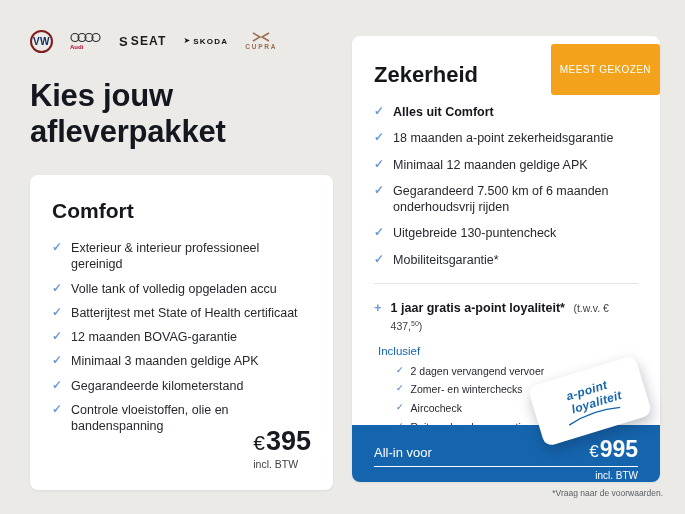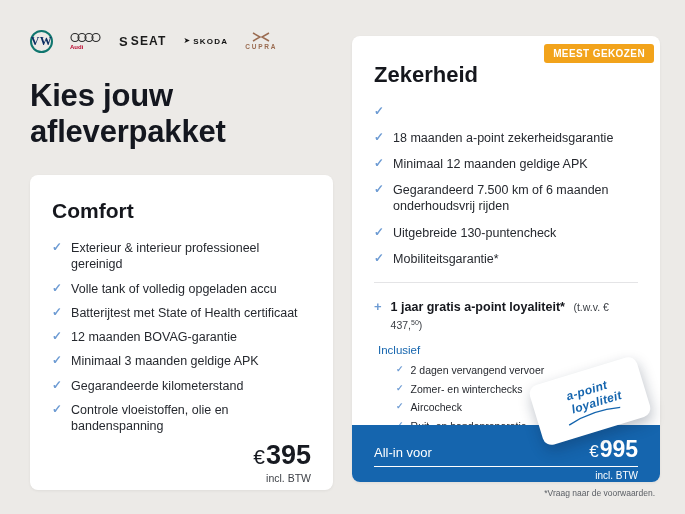--- a/index.html
+++ b/index.html
@@ -3,22 +3,22 @@
 <meta charset="utf-8">
 <style>
   * { margin:0; padding:0; box-sizing:border-box; }
   html,body { background:#e7e5e2; }
   body { font-family:"Liberation Sans", sans-serif; }
   .canvas { position:relative; width:685px; height:514px; background:#eceae7; overflow:hidden; }
 
   
   .brands { position:absolute; left:30px; top:27px; display:flex; align-items:center; gap:17px; height:28px; }
   .brand { display:flex; flex-direction:column; align-items:center; justify-content:center; }
-  .vw-ring { width:23px; height:23px; border:2px solid #0f766e; border-radius:50%; color:#0c2e62;
-             font-size:12px; font-weight:700; display:flex; align-items:center; justify-content:center; letter-spacing:.5px;font-family:Liberation Serif, serif; }
+  .vw-ring { width:23px; height:23px; border:2px solid #7f1d1d; border-radius:50%; color:#0c2e62;
+             font-size:10px; font-weight:700; display:flex; align-items:center; justify-content:center; letter-spacing:.5px; }
   .audi-word { color:#bb0a30; font-size:6px; font-weight:700; margin-top:1px; align-self:flex-start; }
   .seat { flex-direction:row; gap:3px; align-items:center; }
   .seat-s { font-size:13px; font-weight:800; color:#1c1c1c; line-height:1; }
   .seat-word { font-size:12px; font-weight:700; letter-spacing:1.2px; color:#1c1c1c; }
   .skoda { flex-direction:row; gap:3px; align-items:center; }
   .skoda-arrow { font-size:8px; color:#121212; line-height:1; }
   .skoda-word { font-size:8px; font-weight:700; letter-spacing:1.2px; color:#121212; }
   .cupra-word { font-size:6.5px; font-weight:700; letter-spacing:1.8px; color:#9a6b50; margin-top:1px; }
 
   
@@ -32,28 +32,28 @@
 
   .card-title { font-size:21px; font-weight:700; color:#15171d; margin-bottom:17px; }
   .card-zeker .card-title { font-size:22px; margin-bottom:16px; }
 
   .check-list { list-style:none; }
   .check-item { display:flex; gap:9px; margin-bottom:8px; font-size:12.5px; line-height:1.3; color:#26292f; }
   .card-zeker .check-item { margin-bottom:10px; }
   .check { color:#6d9bd3; font-weight:700; font-size:12px; flex:0 0 auto; }
   .bold-item { font-weight:700; color:#15171d; }
 
-  .price-block { position:absolute; right:22px; bottom:6px; text-align:right; color:#171a21; }
+  .price-block { position:absolute; right:22px; bottom:20px; text-align:left; color:#171a21; }
   .price-block .cur { font-size:21px; font-weight:400; margin-right:1px; }
   .price-block .amt { font-size:27px; font-weight:700; }
   .price-note { font-size:10.5px; color:#3c3f45; margin-top:1px; }
 
   
-  .badge { position:absolute; top:8px; right:6px; background:#f2a31b; color:#fff; font-size:10px;
-           font-weight:700; letter-spacing:.4px; padding:4px 9px; border-radius:3px; z-index:5; }
+  .badge { position:absolute; top:8px; right:0; background:#f2a31b; color:#fff; font-size:10px;
+           font-weight:400; letter-spacing:.4px; padding:20px 9px; border-radius:3px; z-index:5; }
   .divider { border-top:1px solid #e4e4e6; margin:15px 0 14px; }
   .loyalty-row { display:flex; gap:9px; align-items:baseline; }
   .plus { color:#6d9bd3; font-weight:700; font-size:13px; flex:0 0 auto; }
   .loyalty-title { font-size:12.5px; font-weight:700; color:#15171d; }
   .twv { font-size:10.5px; color:#3a3e44; margin-left:4px; }
   .twv sup { font-size:7px; }
   .inclusief { color:#1565ae; font-size:11.5px; margin:11px 0 8px 4px; }
   .small-list { margin-left:22px; width:176px; }
   .small-list .check-item { font-size:10.5px; margin-bottom:5px !important; gap:7px; }
   .small-list .check { font-size:9px; }
@@ -68,21 +68,21 @@
 
   .zeker-footer { position:absolute; left:0; right:0; bottom:0; height:57px; background:#1565ae;
                   border-radius:0 0 8px 8px; color:#fff; padding:11px 22px 0; z-index:2; }
   .footer-row { display:flex; justify-content:space-between; align-items:baseline;
                 border-bottom:1.5px solid #ffffff; padding-bottom:3px; }
   .allin { font-size:13px; }
   .footer-price .cur { font-size:17px; font-weight:400; margin-right:1px; }
   .footer-price .amt { font-size:23px; font-weight:700; }
   .footer-note { text-align:right; font-size:10px; margin-top:3px; }
 
-  .footnote { position:absolute; right:30px; top:488px; font-size:8.5px; color:#5c6066; }
+  .footnote { position:absolute; right:22px; top:488px; font-size:8.5px; color:#5c6066; }
 
   svg { display:block; }
 </style>
 </head>
 <body>
 
 <div class="canvas">
 
   <div class="brands">
     <div class="brand">
@@ -156,20 +156,21 @@
       <div class="price-note">incl. BTW</div>
     </div>
   </section>
 
   <section class="card card-zeker">
     <div class="badge">MEEST GEKOZEN</div>
     <h2 class="card-title">Zekerheid</h2>
     <ul class="check-list">
       <li class="check-item">
         <span class="check">✓</span>
+        <span class="bold-item">Alles uit Comfort</span>
       </li>
       <li class="check-item">
         <span class="check">✓</span>
         <span>18 maanden a-point zekerheidsgarantie</span>
       </li>
       <li class="check-item">
         <span class="check">✓</span>
         <span>Minimaal 12 maanden geldige APK</span>
       </li>
       <li class="check-item">

